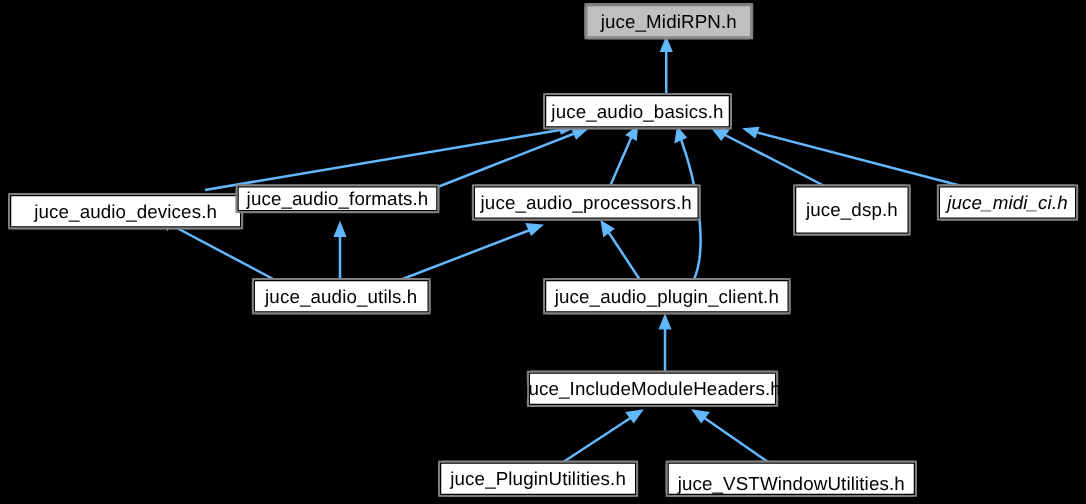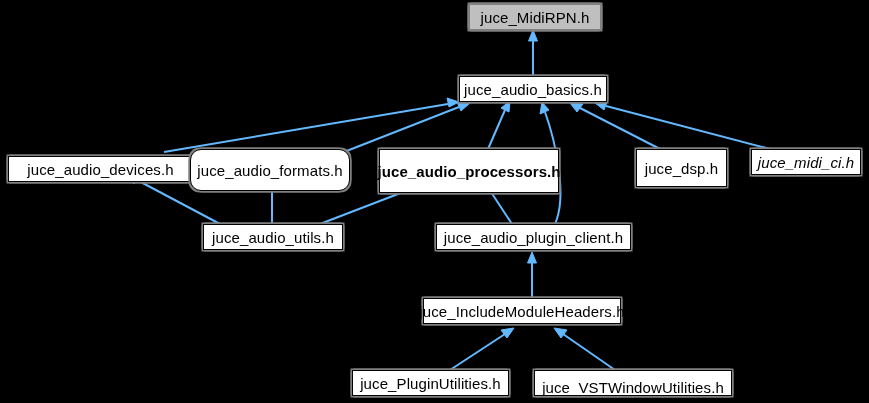--- a/index.html
+++ b/index.html
@@ -115,30 +115,30 @@
       <g>
         <path d="M 615 370 L 563 334" fill="none" stroke="#63b8ff" stroke-width="2"></path>
         <path d="M 554 328 L 561 338 L 567 330 Z" fill="#63b8ff" stroke="#63b8ff" stroke-width="1"></path>
       </g>
     </svg>
 
   <div id="node-layer">
       <div class="node-box root-node" style="left: 469px; top: 4px; width: 132px; height: 26px;">
         <span class="node-label">juce_MidiRPN.h</span>
       </div>
-      <div class="node-box" style="left: 459px; top: 76px; width: 148px; height: 26px;">
+      <div class="node-box" style="left: 436px; top: 76px; width: 148px; height: 26px;">
         <span class="node-label">juce_audio_basics.h</span>
       </div>
       <div class="node-box" style="left: 8px; top: 156px; width: 185px; height: 26px;">
         <span class="node-label">juce_audio_devices.h</span>
       </div>
-      <div class="node-box" style="left: 190px; top: 149px; width: 160px; height: 42px; border-radius: 11px;">
+      <div class="node-box" style="left: 190px; top: 149px; width: 160px; height: 20px;">
         <span class="node-label">juce_audio_formats.h</span>
       </div>
-      <div class="node-box" style="left: 379px; top: 149px; width: 180px; height: 44px; font-weight: bold;">
+      <div class="node-box" style="left: 379px; top: 149px; width: 180px; height: 26px;">
         <span class="node-label">juce_audio_processors.h</span>
       </div>
       <div class="node-box" style="left: 636px; top: 149px; width: 91px; height: 38px;">
         <span class="node-label">juce_dsp.h</span>
       </div>
       <div class="node-box" style="left: 751px; top: 149px; width: 110px; height: 26px; font-style: italic;">
         <span class="node-label">juce_midi_ci.h</span>
       </div>
       <div class="node-box" style="left: 203px; top: 224px; width: 140px; height: 26px; justify-content: center;">
         <span class="node-label">juce_audio_utils.h</span>

